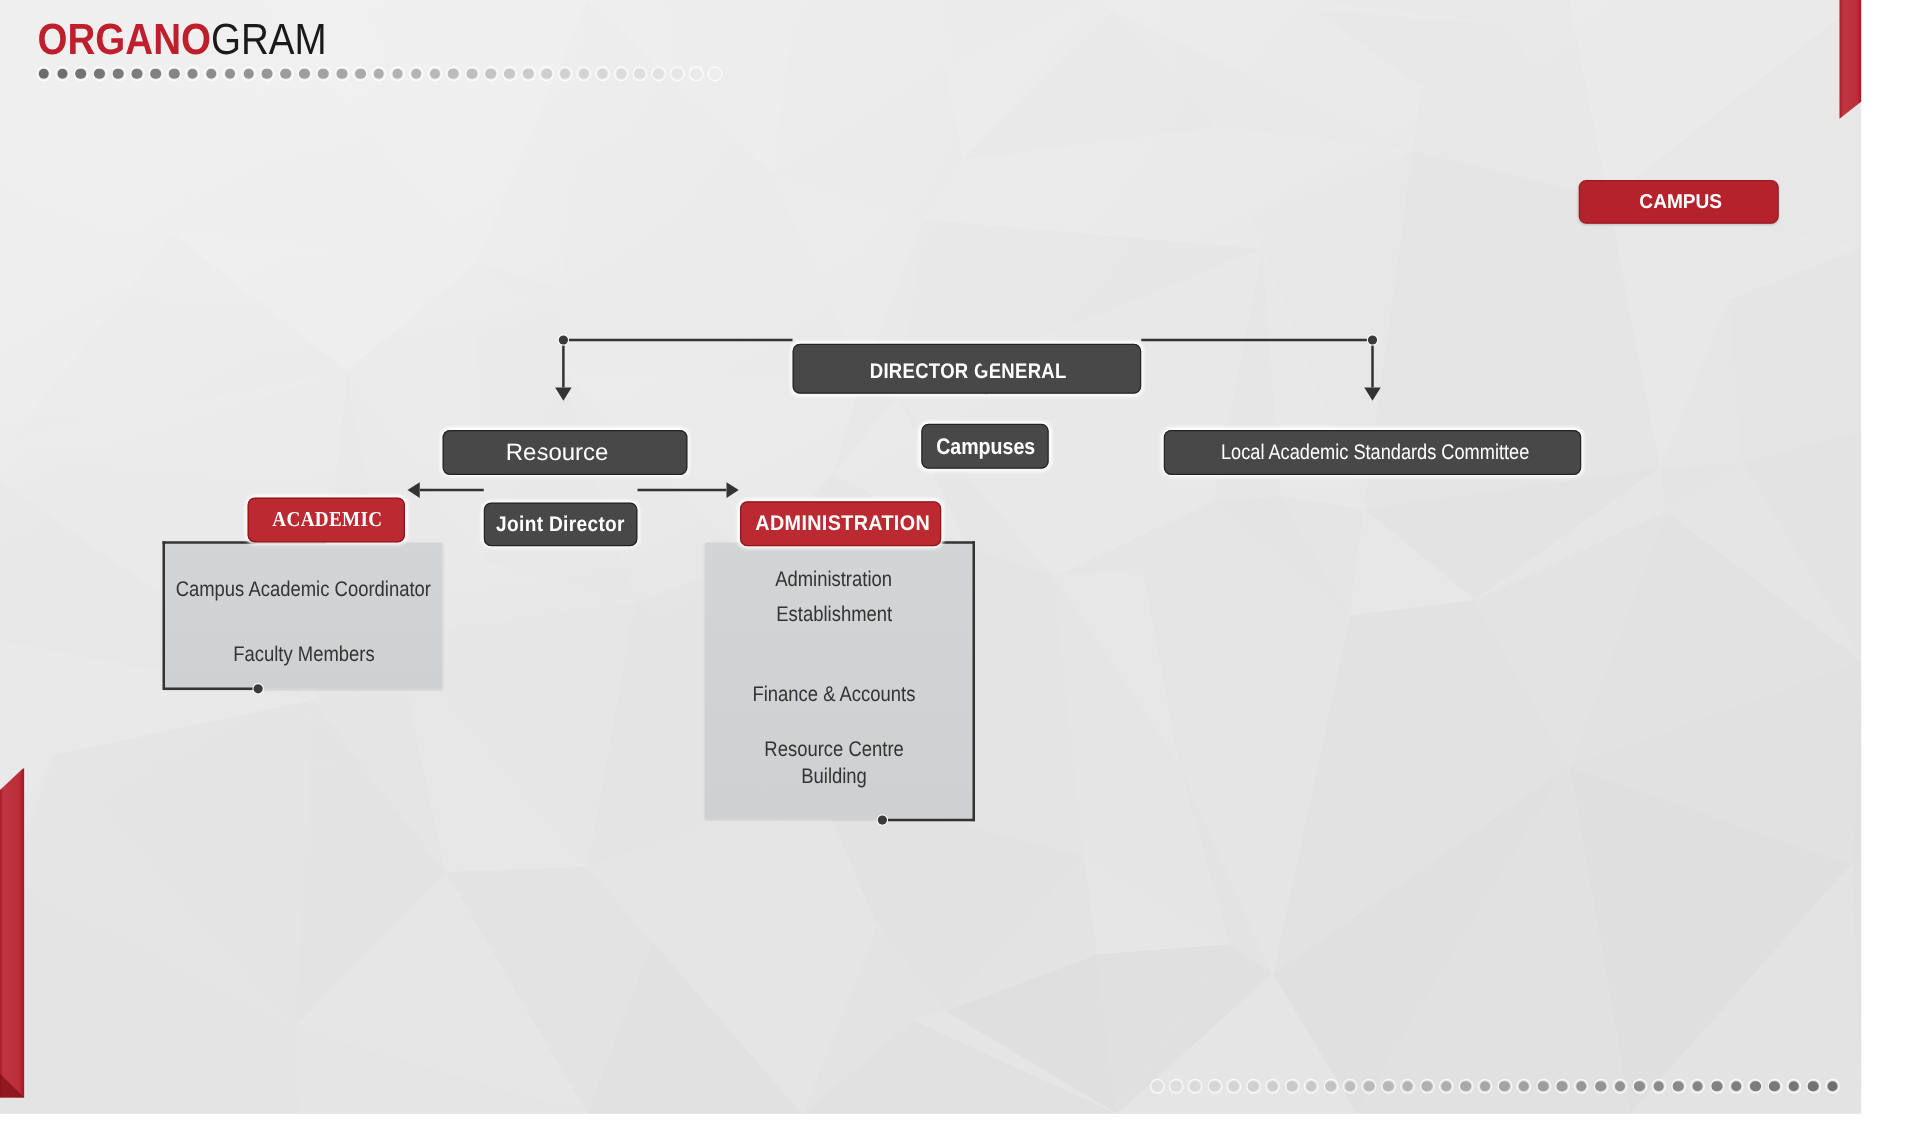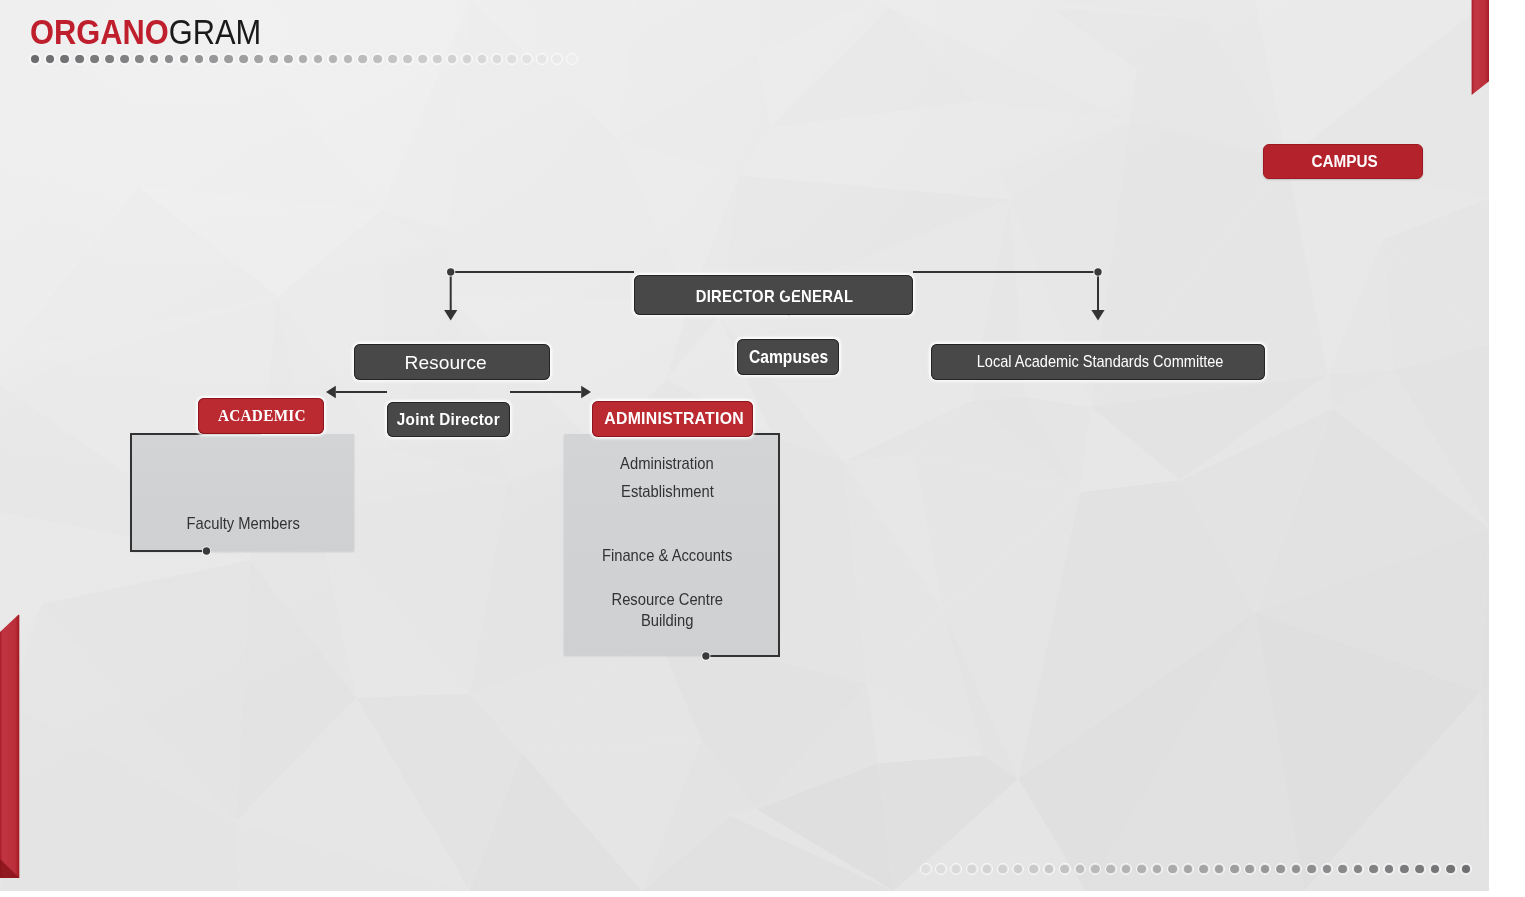--- a/index.html
+++ b/index.html
@@ -343,20 +343,21 @@
     <polygon points="0,22 18.3,4.8 19.3,4.8 19.3,268 0,268" fill="url(#rgrad2)"></polygon>
     <polygon points="0,249 19.3,268 0,268" fill="#87121a" opacity="0.82"></polygon>
   </svg>
 
   <div id="campus-btn">
       <span>CAMPUS</span>
     </div>
 
   <div id="panel-layer">
       <div class="panel" style="left: 131px; top: 434px; width: 223px; height: 117px;">
+        <div class="panel-row" style="position: absolute; left: -108px; width: 440px; right: auto; top: 27px; height: 22px; line-height: 22px; color: rgb(51, 51, 51); text-align: center;"><span class="sq" style="font-size: 17px; transform: scaleX(0.868);">Campus Academic Coordinator</span></div>
         <div class="panel-row" style="position: absolute; left: -108px; width: 440px; right: auto; top: 79px; height: 22px; line-height: 22px; color: rgb(51, 51, 51); text-align: center;"><span class="sq" style="font-size: 17px; transform: scaleX(0.868);">Faculty Members</span></div>
       </div>
       <div class="panel" style="left: 564px; top: 434px; width: 215px; height: 221px;">
         <div class="panel-row" style="position: absolute; left: -117px; width: 440px; right: auto; top: 18.5px; height: 22px; line-height: 22px; color: rgb(51, 51, 51); text-align: center;"><span class="sq" style="font-size: 17px; transform: scaleX(0.868);">Administration</span></div>
         <div class="panel-row" style="position: absolute; left: -117px; width: 440px; right: auto; top: 46.5px; height: 22px; line-height: 22px; color: rgb(51, 51, 51); text-align: center;"><span class="sq" style="font-size: 17px; transform: scaleX(0.868);">Establishment</span></div>
         <div class="panel-row" style="position: absolute; left: -117px; width: 440px; right: auto; top: 110.5px; height: 22px; line-height: 22px; color: rgb(51, 51, 51); text-align: center;"><span class="sq" style="font-size: 17px; transform: scaleX(0.868);">Finance &amp; Accounts</span></div>
         <div class="panel-row" style="position: absolute; left: -117px; width: 440px; right: auto; top: 155px; height: 22px; line-height: 22px; color: rgb(51, 51, 51); text-align: center;"><span class="sq" style="font-size: 17px; transform: scaleX(0.868);">Resource Centre</span></div>
         <div class="panel-row" style="position: absolute; left: -117px; width: 440px; right: auto; top: 175.5px; height: 22px; line-height: 22px; color: rgb(51, 51, 51); text-align: center;"><span class="sq" style="font-size: 17px; transform: scaleX(0.868);">Building</span></div>
       </div>
     </div>

